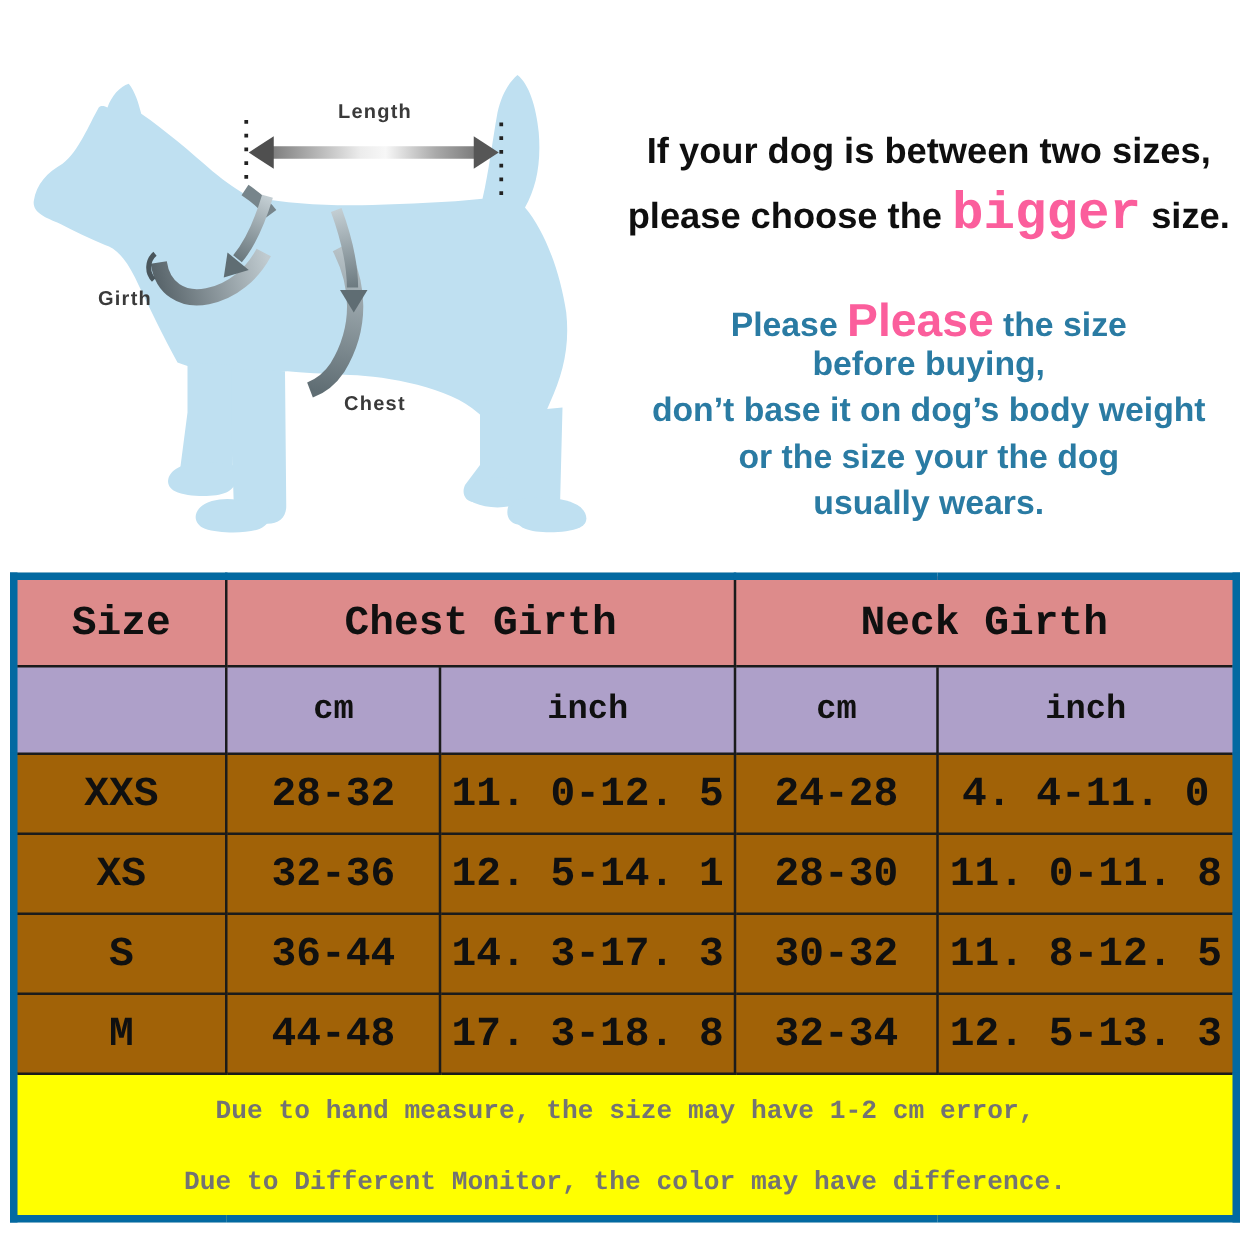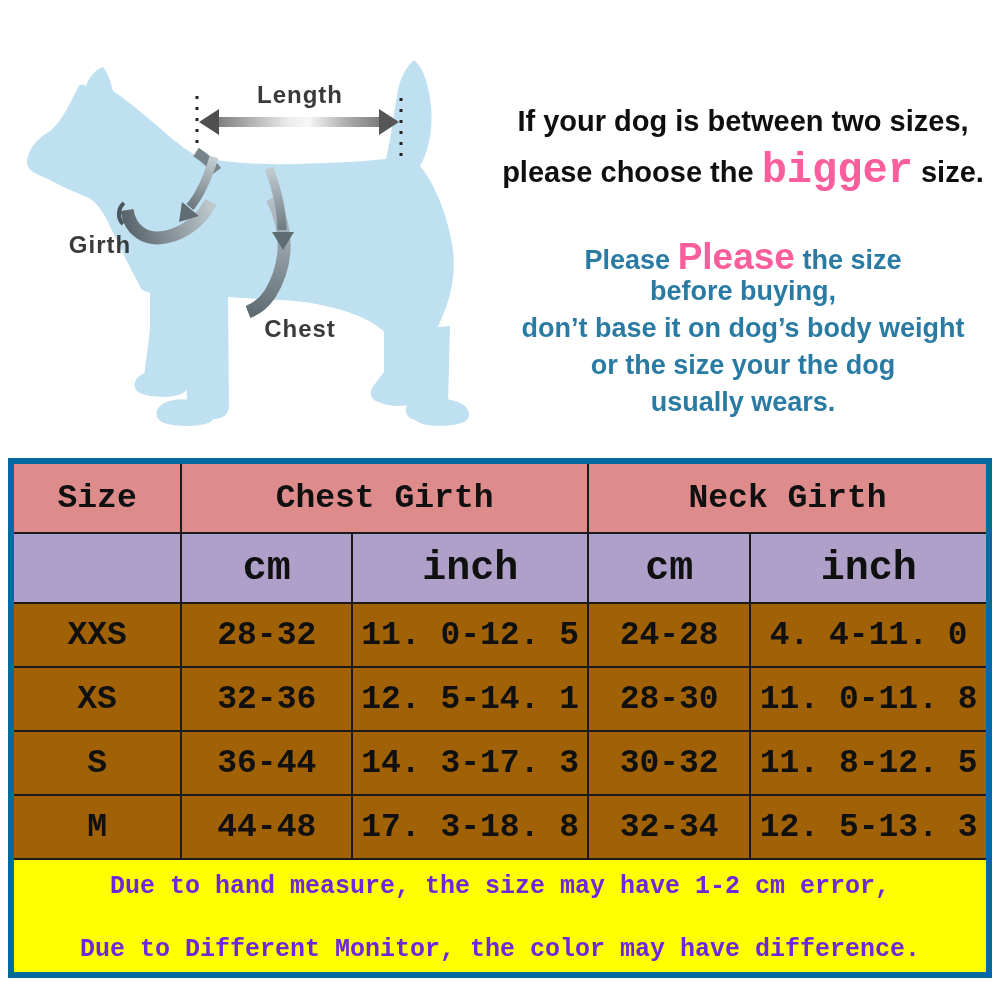--- a/index.html
+++ b/index.html
@@ -1,20 +1,20 @@
 <!DOCTYPE html>
 <html><head>
 <meta charset="utf-8">
 <style>
   html,body{margin:0;padding:0;background:#ffffff;}
   .page{position:relative;width:1000px;height:1000px;background:#ffffff;overflow:hidden;
         font-family:"Liberation Sans",sans-serif;}
   
   .diagram-svg{position:absolute;left:0;top:0;width:500px;height:450px;}
-  .diag-label{position:absolute;font-weight:bold;color:#3a3a3a;font-size:24px;
+  .diag-label{position:absolute;font-weight:bold;color:#3a3a3a;font-size:16px;
               letter-spacing:1px;text-align:center;}
   .label-length{left:230px;top:81px;width:140px;}
   .label-neck{left:55px;top:231px;width:90px;}
   .label-chest{left:245px;top:315px;width:110px;}
   
   .advice-line{position:absolute;left:478px;width:530px;text-align:center;line-height:1;}
   .black-note{color:#0f0f0f;font-weight:bold;font-size:29px;}
   .blue-note{color:#2a7ba3;font-weight:bold;font-size:27px;}
   .l1{top:107px;}
   .l2{top:150px;}
@@ -25,25 +25,25 @@
   .l7{top:389px;}
   .hl-bigger{color:#fb5e9c;font-size:42px;font-weight:bold;font-family:Liberation Mono, monospace;}
   .hl-measure{color:#fb5e9c;font-size:37px;font-weight:bold;}
   
   table.size-chart{position:absolute;left:8px;top:458px;width:984px;height:520px;
        border-collapse:collapse;table-layout:fixed;background:#edf0e1;
        border:6px solid #0369a1;}
   table.size-chart td{border:2px solid #1b1b1b;text-align:center;vertical-align:middle;
        font-family:"Liberation Mono",monospace;font-weight:700;color:#101010;padding:0;}
   tr.hdr1 td{background:#dd8b8b;height:68px;font-size:33px;}
-  tr.hdr2 td{background:#aea0c9;height:68px;font-size:40px;}
+  tr.hdr2 td{background:#aea0c9;height:68px;font-size:27px;}
   tr.datarow td{font-size:33px;height:62px;background:#a16207;}
   tr.notesrow td{background:#ffff00;height:112px;}
-  .note-line{font-family:"Liberation Mono",monospace;font-weight:700;color:#6d28d9;
-       font-size:25px;text-align:center;}
+  .note-line{font-family:"Liberation Mono",monospace;font-weight:700;color:#737373;
+       font-size:21px;text-align:center;}
   .note-line.first{margin-top:4px;}
   .note-line.second{margin-top:34px;}
 </style>
 </head>
 <body>
 
 <div class="page">
 
   <svg class="diagram-svg" viewBox="0 0 500 450">
     <defs>

